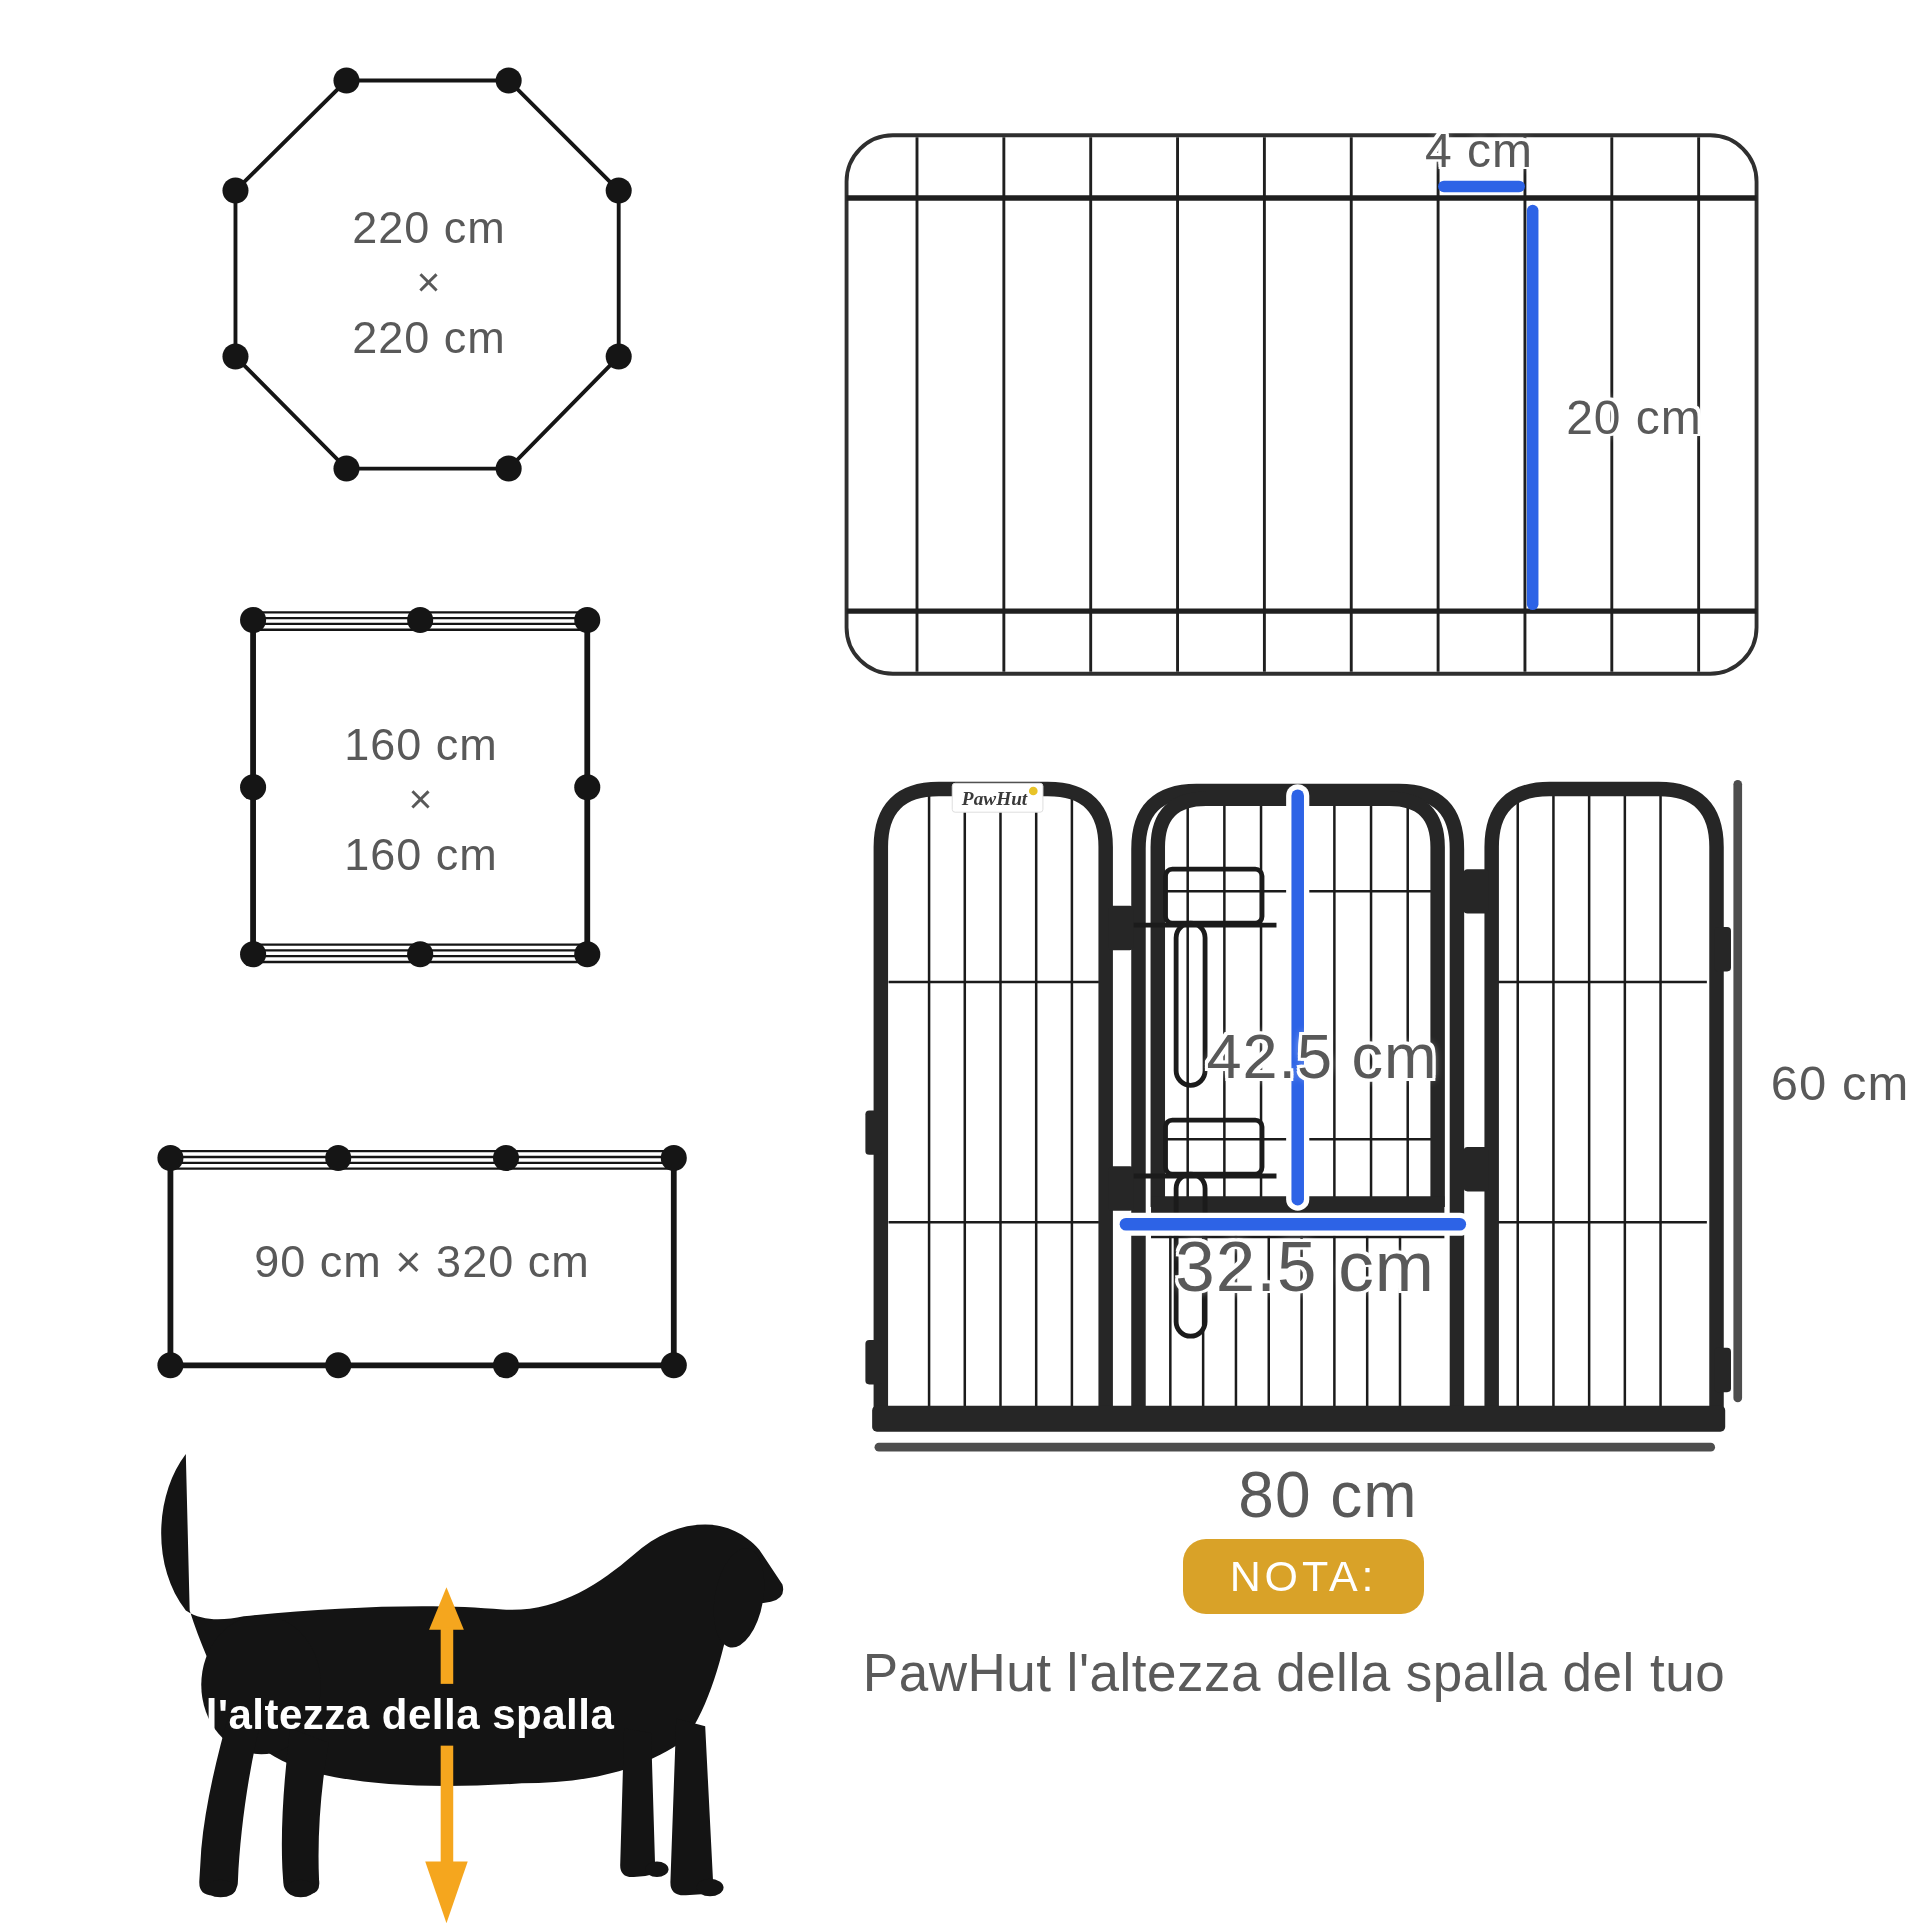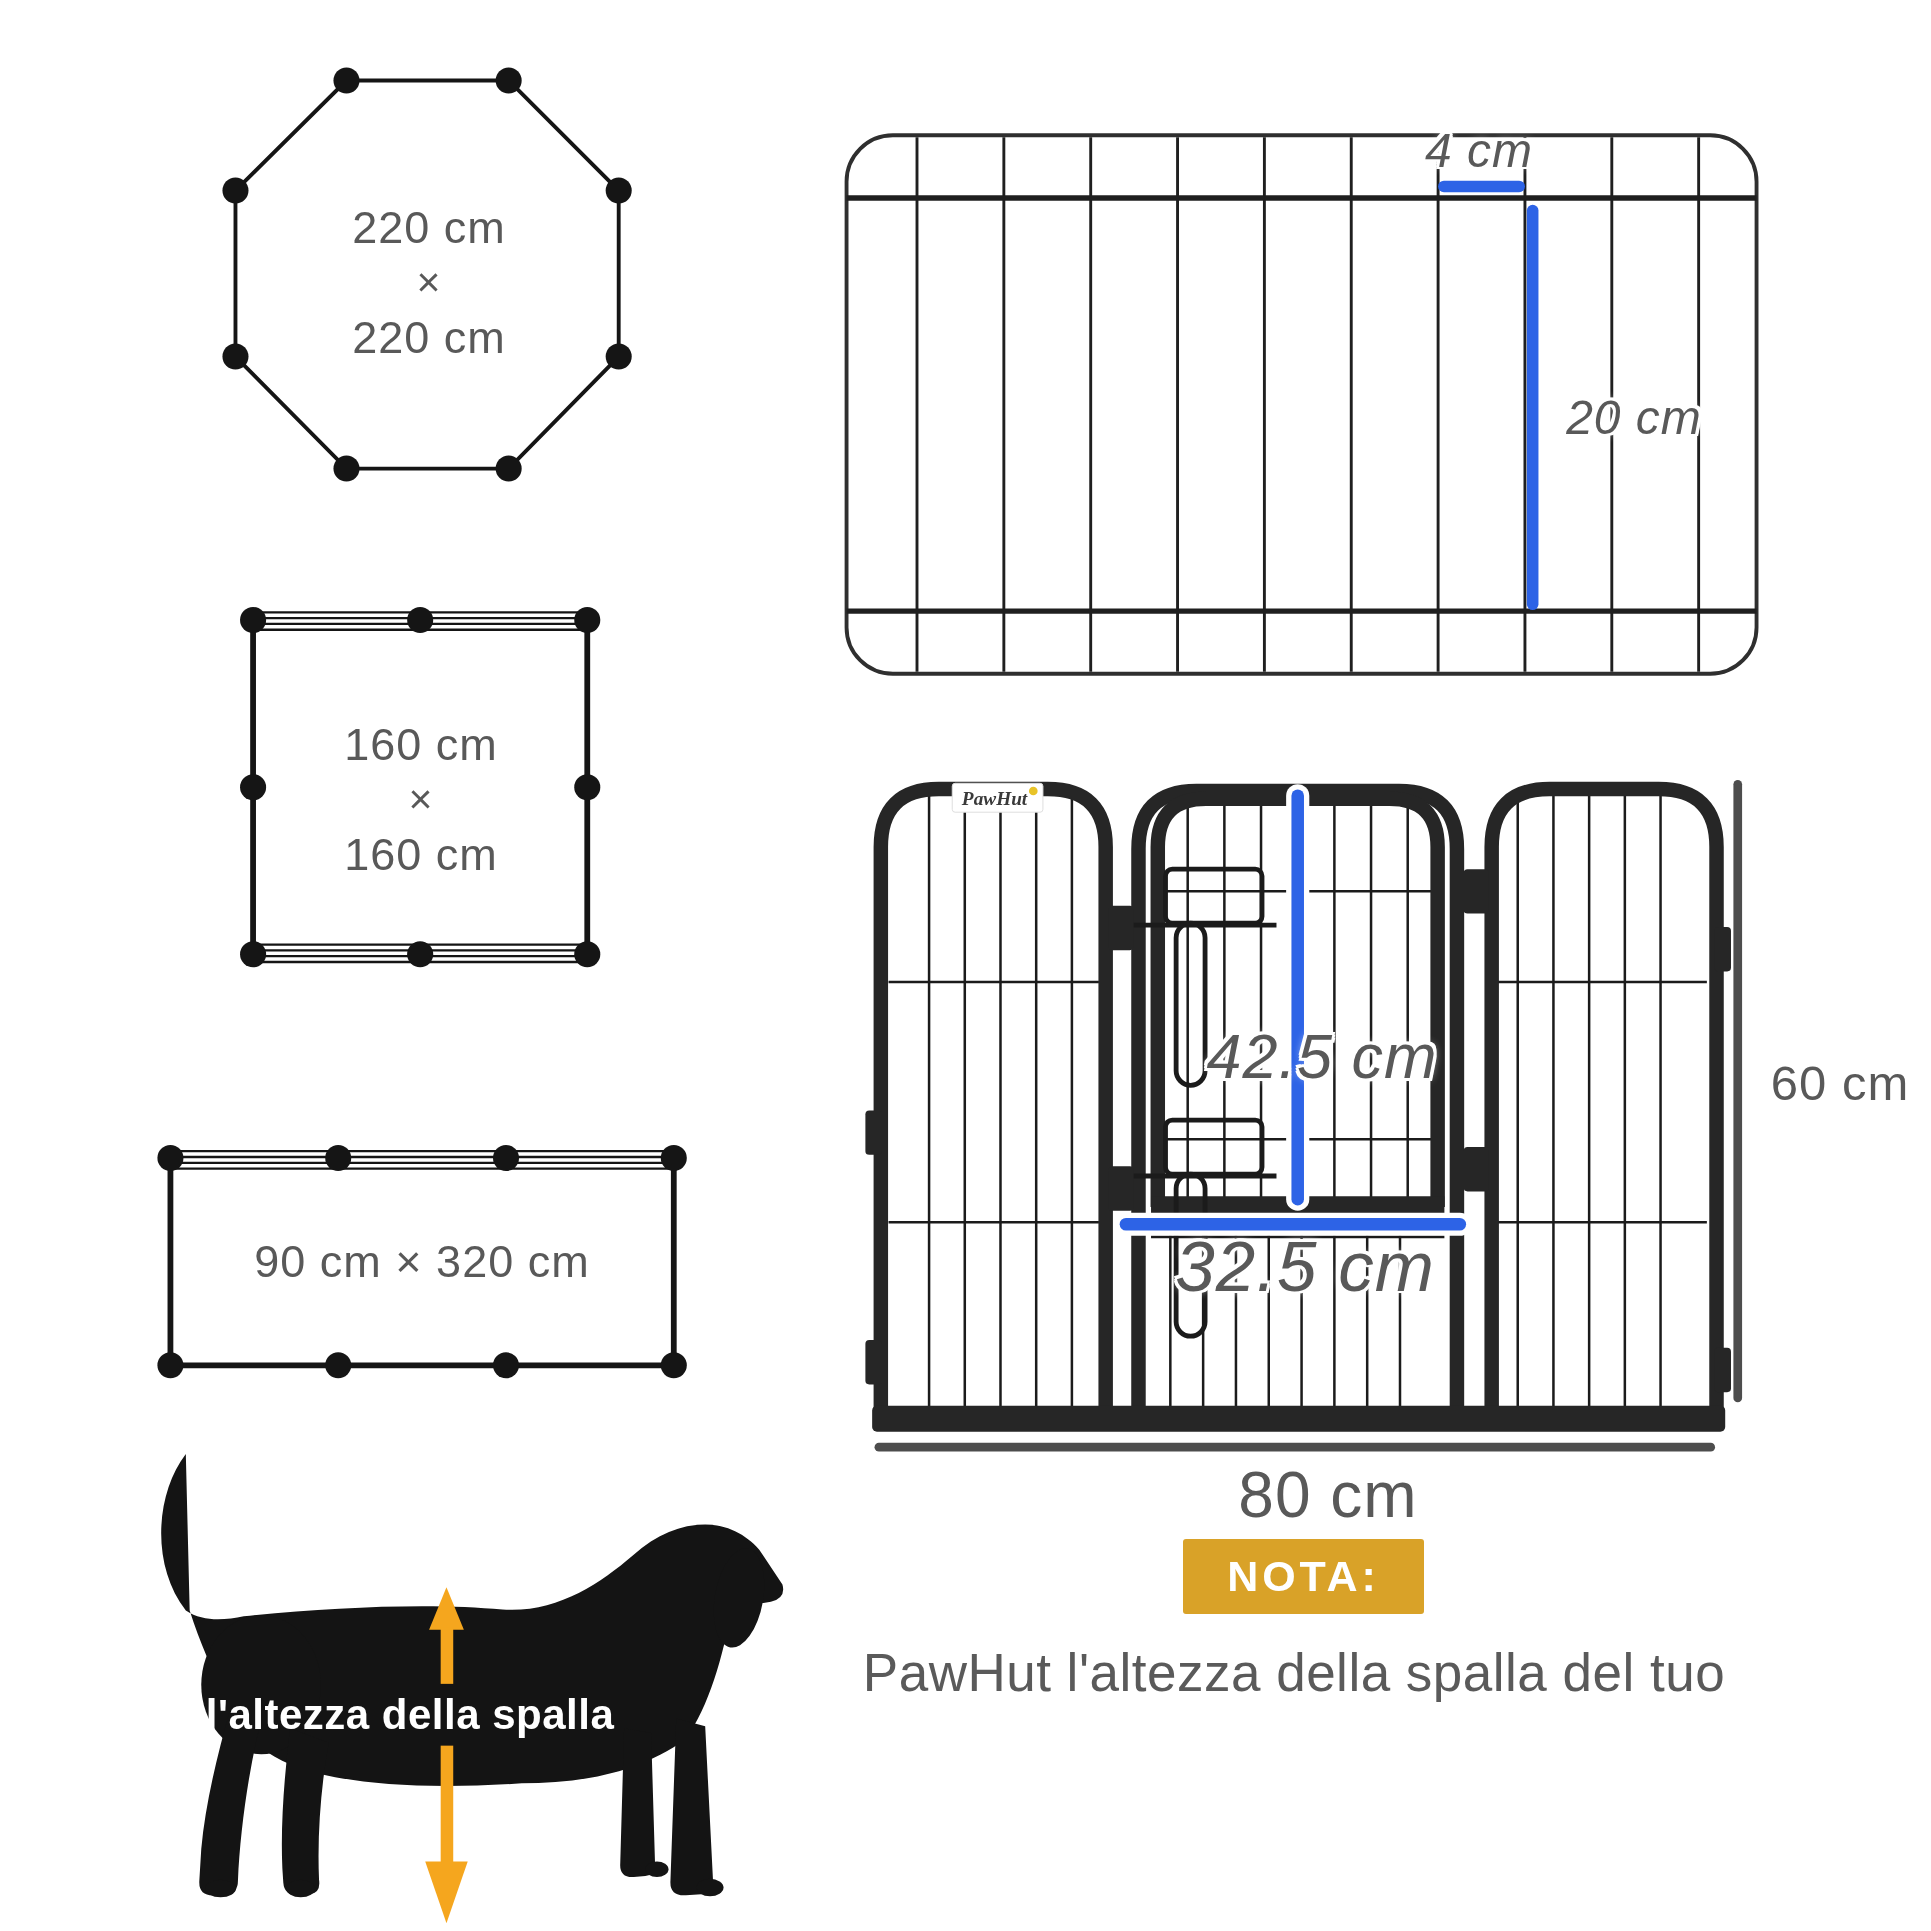--- a/index.html
+++ b/index.html
@@ -9,37 +9,36 @@
   }
   svg{position:absolute;overflow:visible;}
   .label{
     position:absolute;transform:translate(-50%,-50%);
     color:#595959;white-space:nowrap;letter-spacing:1px;
     font-family:"Liberation Sans",sans-serif;font-weight:400;
   }
   .halo{
     text-shadow:-2.9px -2.9px 0 #fff,2.9px -2.9px 0 #fff,-2.9px 2.9px 0 #fff,2.9px 2.9px 0 #fff,
                  0 -2.9px 0 #fff,0 2.9px 0 #fff,-2.9px 0 0 #fff,2.9px 0 0 #fff,0 0 9.7px #fff;
-    font-style:italic;
   }
   .shape-label-stack{
     position:absolute;transform:translate(-50%,-50%);
     display:flex;flex-direction:column;align-items:center;
     color:#595959;font-size:45px;line-height:55px;letter-spacing:1px;
   }
   .dim-times{font-size:41px;}
   .dog-label{
     position:absolute;transform:translate(-50%,-50%);
     color:#ffffff;font-size:42px;font-weight:bold;letter-spacing:0.5px;white-space:nowrap;
   }
   .note-badge{
     position:absolute;left:1183px;top:1539px;width:241px;height:75px;
-    background:#d9a228;border-radius:3px;
+    background:#d9a228;border-radius:23px;
     display:flex;align-items:center;justify-content:center;
-    color:#ffffff;font-size:43px;font-weight:bold;letter-spacing:3.9px;
+    color:#ffffff;font-size:43px;font-weight:normal;letter-spacing:3.9px;
   }
   .note-text{font-size:53px;color:#5a5a5a;letter-spacing:0.5px;}
   .note-text-big{font-size:57px;color:#5a5a5a;letter-spacing:0.5px;}
   .brand-text{
     font-family:"Liberation Serif",serif;font-style:italic;font-weight:bold;
     font-size:20px;fill:#3a3a3a;
   }
 </style>
 </head>
 <body>

